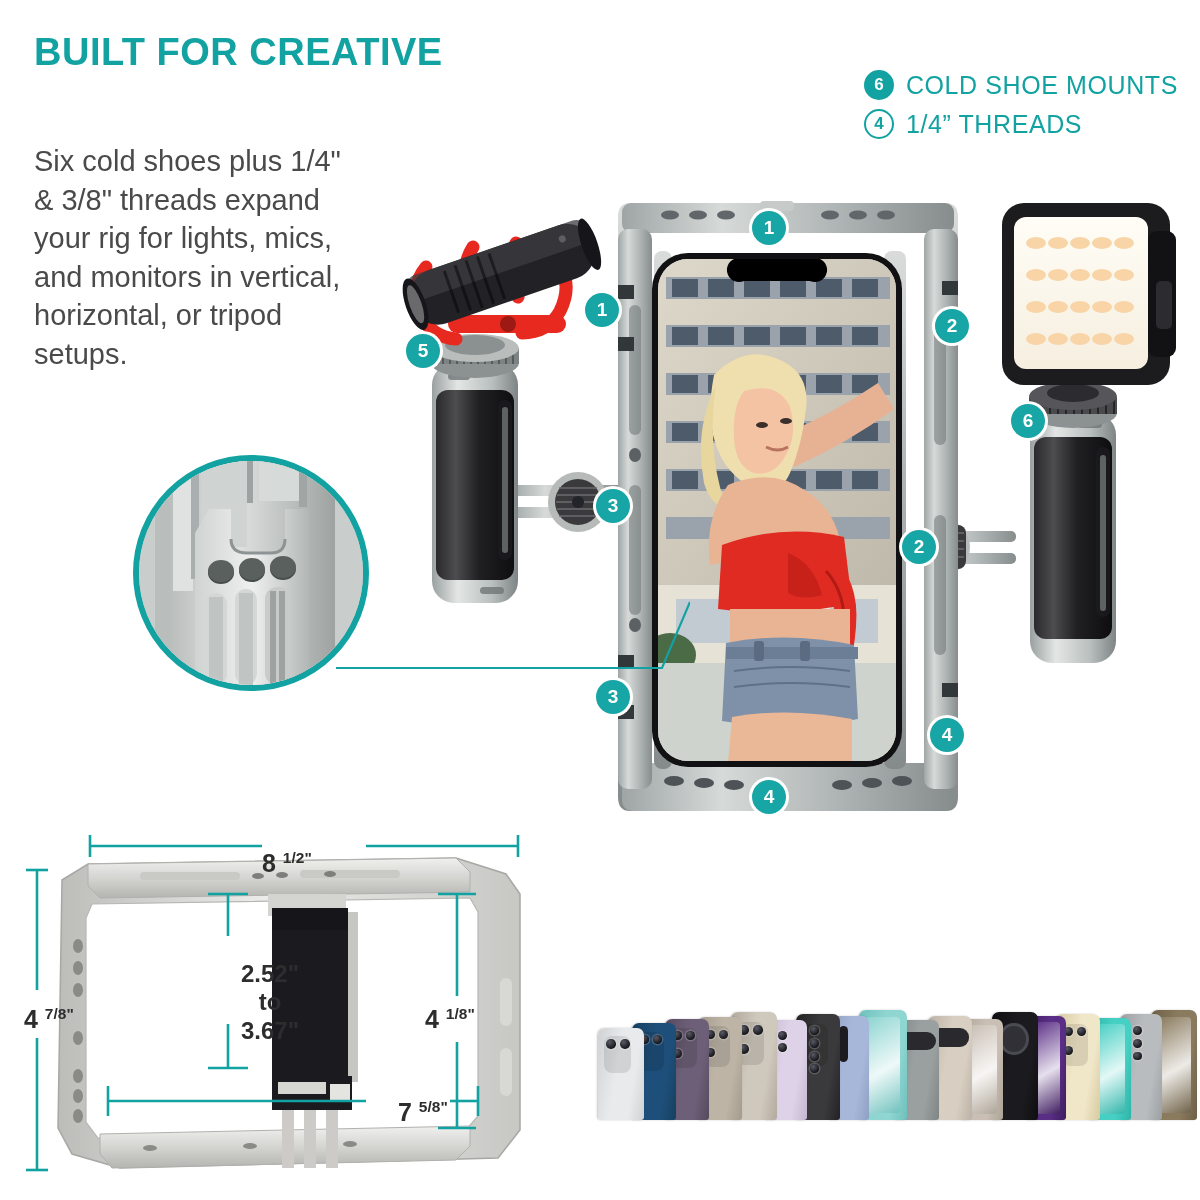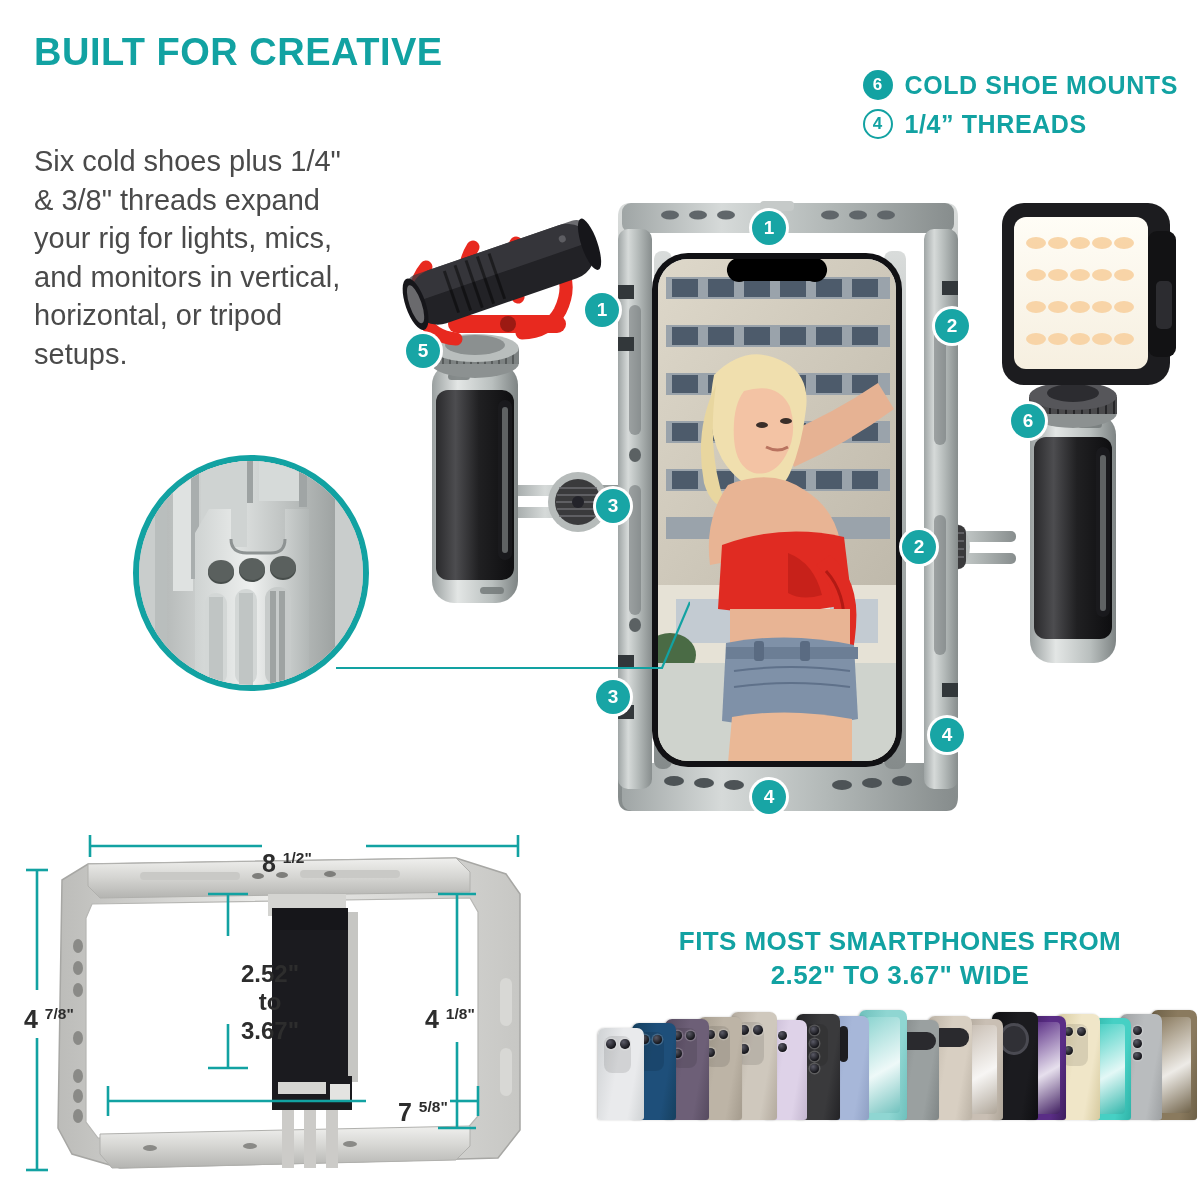--- a/index.html
+++ b/index.html
@@ -26,21 +26,21 @@
   }
   .body-copy{
     position:absolute; left:34px; top:142px; width:320px;
     font-size:29px; line-height:1.33; color:#4a4a4a;
   }
 
   
   .legend{ position:absolute; right:22px; top:70px; text-align:left; }
   .legend-row{ display:flex; align-items:center; gap:12px; margin-bottom:9px; }
   .legend-row .lg-label{
-    font-size:25px; font-weight:bold; letter-spacing:0.6px; color:#12a2a2;
+    font-size:25px; font-weight:normal; letter-spacing:0.6px; color:#12a2a2;
     white-space:nowrap;
   }
   .badge{
     width:30px; height:30px; border-radius:50%;
     display:flex; align-items:center; justify-content:center;
     font-size:17px; font-weight:bold; flex:0 0 auto;
   }
   .badge.filled{ background:#12a2a2; color:#ffffff; }
   .badge.outline{ background:transparent; color:#12a2a2; border:2.5px solid #12a2a2; }
 
@@ -599,24 +599,20 @@
   <div class="dim-txt d-top"><span>8</span> <span class="frac">1/2"</span></div>
   <div class="dim-txt d-left"><span>4</span> <span class="frac">7/8"</span></div>
   <div class="dim-txt d-right"><span>4</span> <span class="frac">1/8"</span></div>
   <div class="dim-txt d-bottom"><span>7</span> <span class="frac">5/8"</span></div>
   <div class="dim-txt d-mid">
     <span>2.52"</span><br>
     <span>to</span><br>
     <span>3.67"</span>
   </div>
 
-  <div class="fits-head">
-    <span>FITS MOST SMARTPHONES FROM</span><br>
-    <span>2.52" TO 3.67" WIDE</span>
-  </div>
 
   <div class="phones">
       <div class="phone" style="left: 0px; width: 46px; height: 92px; background: linear-gradient(100deg, rgb(207, 210, 212) 0%, rgb(233, 234, 236) 42%, rgb(233, 234, 236) 72%, rgb(207, 210, 212) 100%); z-index: 40;">
         <div class="pcam-sq" style="left: 14%; top: 9%; width: 58%; height: 40%; background: rgba(0, 0, 0, 0.1); border-radius: 8px;">
           <div class="pcam" style="width: 36%; padding-bottom: 36%; left: 6%; top: 8%; background: radial-gradient(circle at 35% 30%, rgb(90, 90, 102), rgb(23, 23, 28) 70%); box-shadow: rgba(255, 255, 255, 0.18) 0px 0px 0px 1.5px;"></div>
           <div class="pcam" style="width: 36%; padding-bottom: 36%; left: 58%; top: 8%; background: radial-gradient(circle at 35% 30%, rgb(90, 90, 102), rgb(23, 23, 28) 70%); box-shadow: rgba(255, 255, 255, 0.18) 0px 0px 0px 1.5px;"></div>
         </div>
       </div>
       <div class="phone" style="left: 34px; width: 44px; height: 97px; background: linear-gradient(100deg, rgb(22, 64, 95) 0%, rgb(30, 79, 122) 42%, rgb(30, 79, 122) 72%, rgb(22, 64, 95) 100%); z-index: 39;">
         <div class="pcam-sq" style="left: 14%; top: 9%; width: 58%; height: 40%; background: rgba(0, 0, 0, 0.1); border-radius: 8px;">

